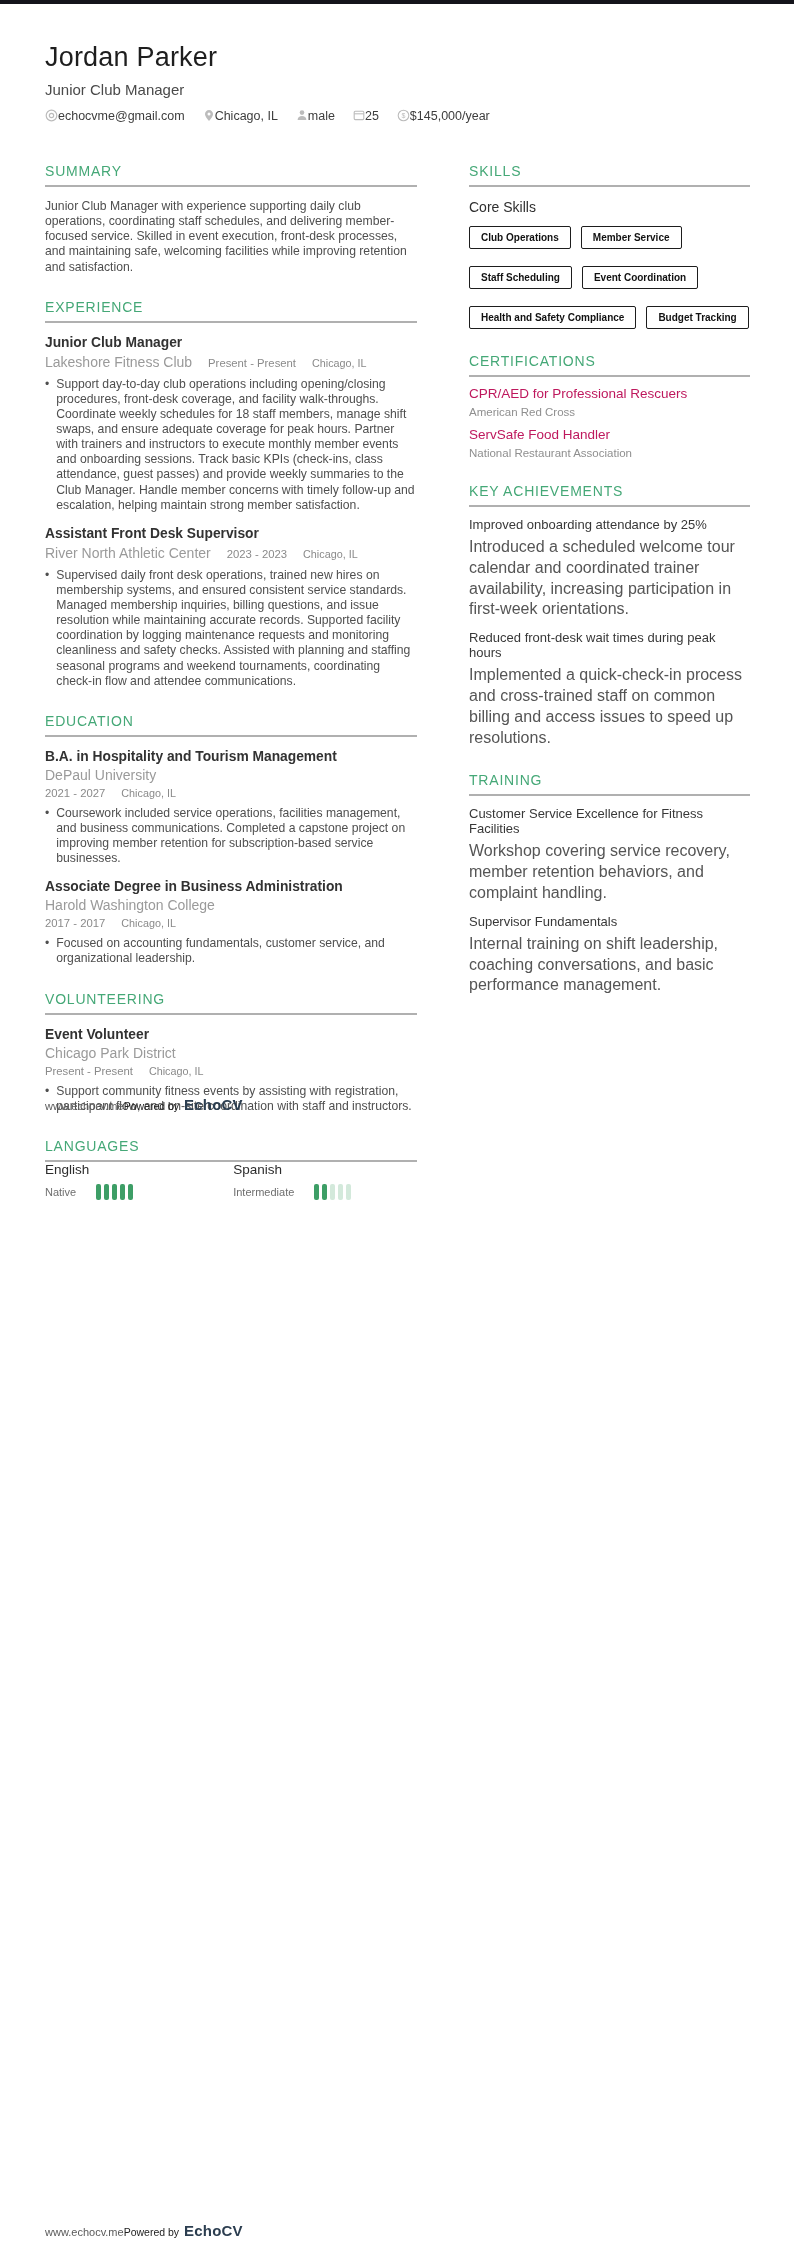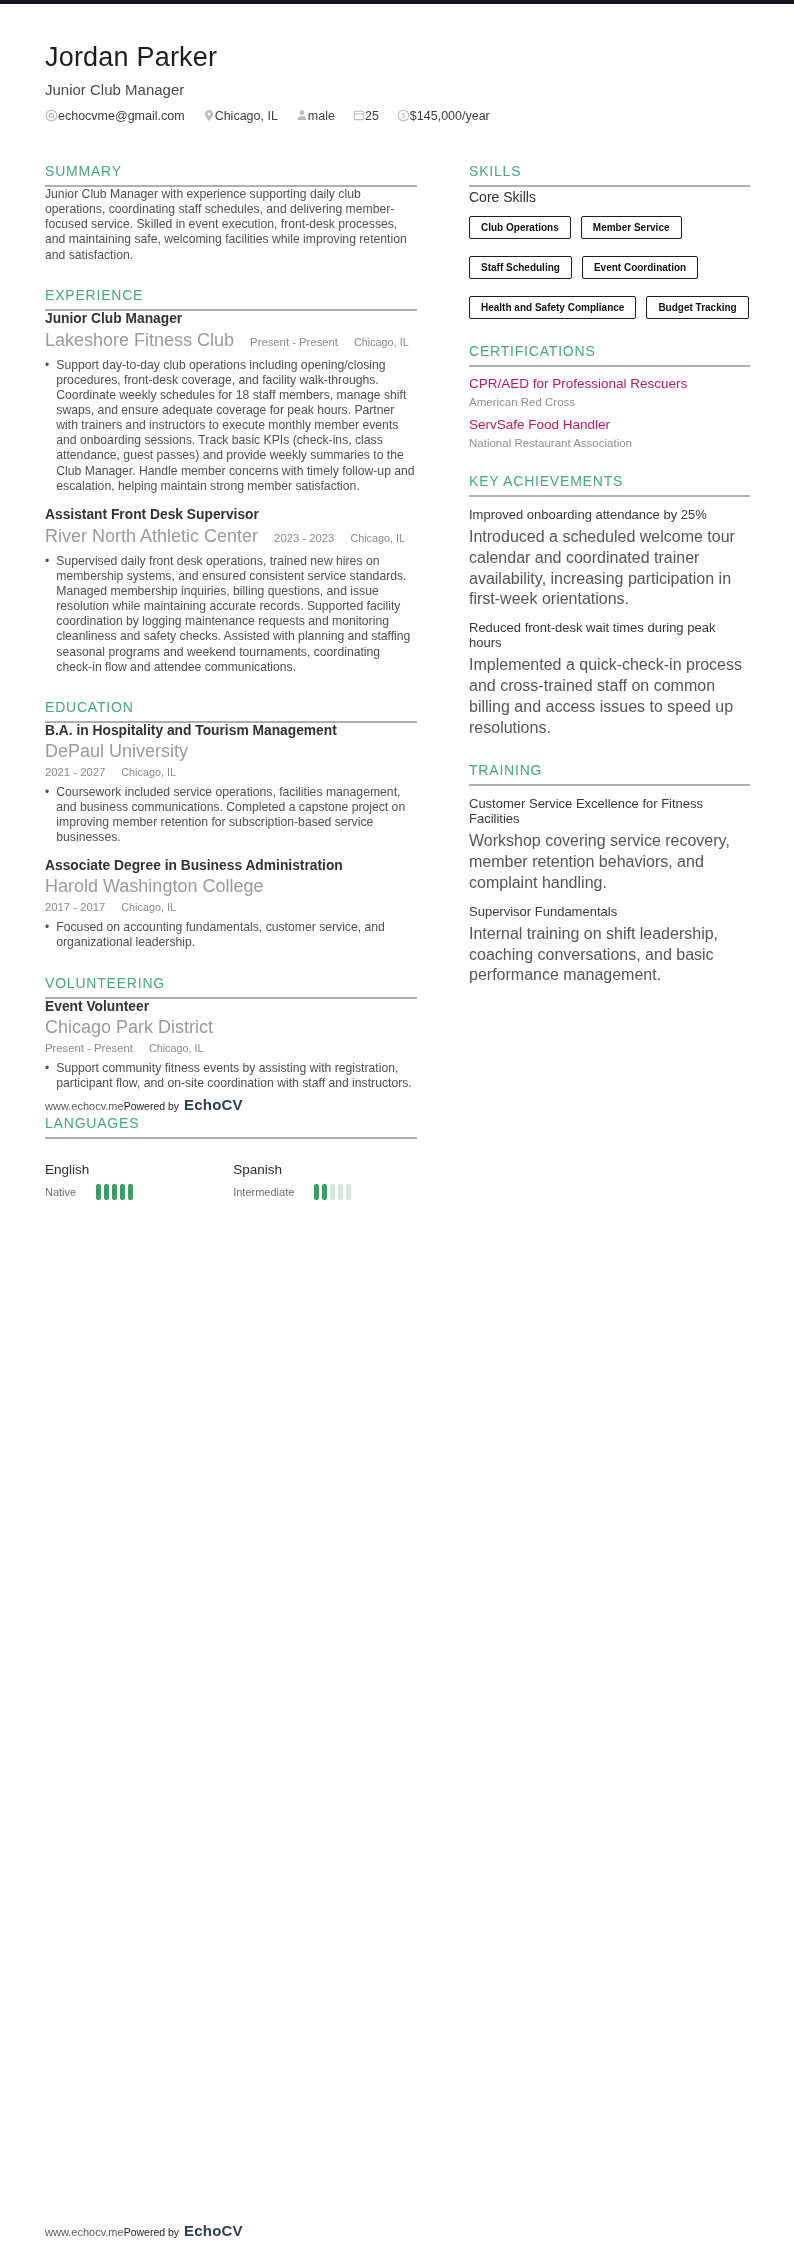--- a/index.html
+++ b/index.html
@@ -23,26 +23,26 @@
   .contact{display:flex;gap:18px;margin-top:11px;font-size:12.5px;color:#3d3d3d;align-items:center;}
   .contact-item{display:inline-flex;align-items:flex-start;}
   .cicon{color:#bcbcbc;display:inline-flex;align-items:center;}
   .cicon svg{display:block;}
   .columns{display:flex;gap:52px;margin-top:40px;align-items:flex-start;}
   .col-left{width:372px;flex:none;}
   .col-right{width:281px;flex:none;}
   .section{margin-bottom:24px;}
   .sec-head{font-size:14px;letter-spacing:.8px;color:var(--accent);font-weight:400;text-transform:uppercase;}
   .sec-rule{height:2px;background:var(--rule);margin-top:6px;}
-  .sec-body{margin-top:0;}
+  .sec-body{margin-top:12px;}
   .para{font-size:12.2px;line-height:1.24;color:#4f4f4f;}
   .entry{margin-bottom:13px;}
   .entry-title{font-size:13.8px;font-weight:600;color:#323232;}
   .meta{display:flex;gap:16px;align-items:baseline;margin-top:4px;flex-wrap:wrap;}
-  .company{font-size:18px;color:#9a9a9a;}
+  .company{font-size:14px;color:#9a9a9a;}
   .dates{font-size:11.3px;color:#8a8a8a;}
   .loc{font-size:10.8px;color:#8a8a8a;}
   .line{margin-top:3px;}
   .bullet{display:flex;gap:7px;font-size:12.2px;line-height:1.24;color:#4f4f4f;margin-top:7px;}
   .bullet::before{content:"\2022";color:#4f4f4f;flex:none;}
   .group-label{font-size:14px;color:#2f2f2f;margin-top:2px;}
   .chips{display:flex;flex-wrap:wrap;gap:17px 10px;margin-top:11px;}
   .chip{border:1.5px solid #1d1d1d;border-radius:2px;padding:5px 11px;font-size:10px;font-weight:700;color:#111;background:#fff;white-space:nowrap;}
   .cert-item{margin-top:9px;}
   .cert-name{font-size:13.5px;color:#be185d;}

